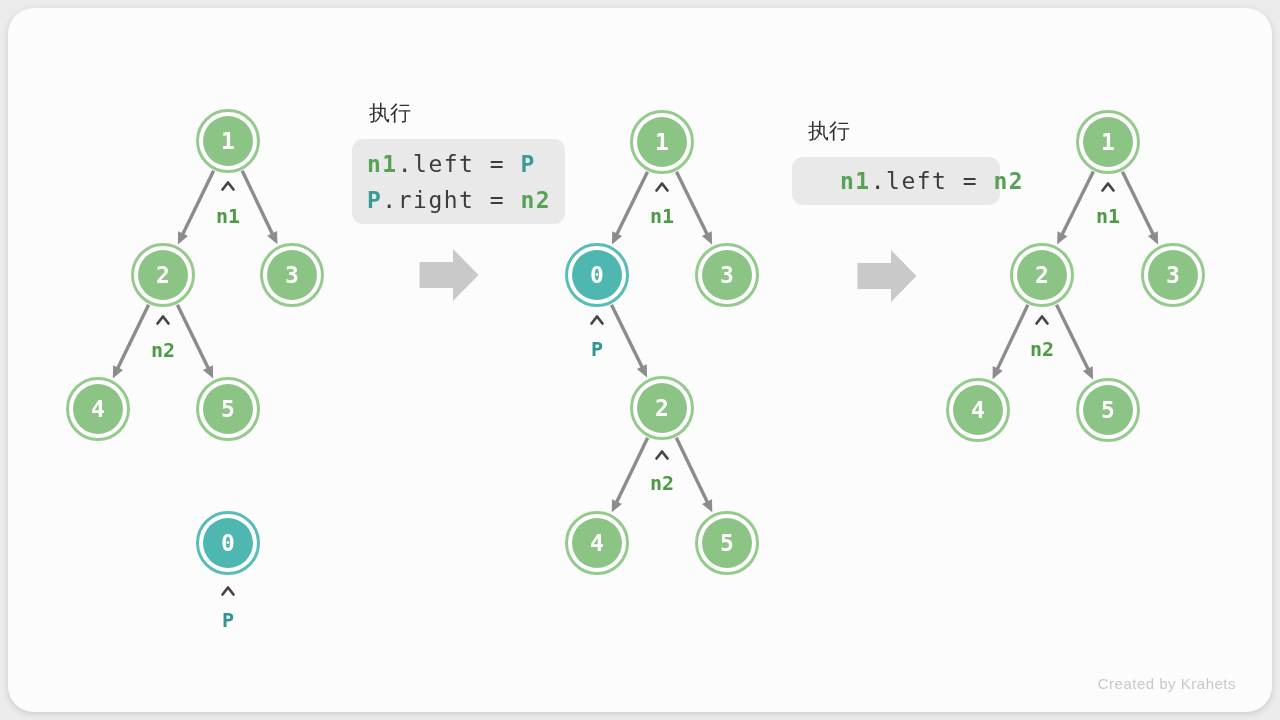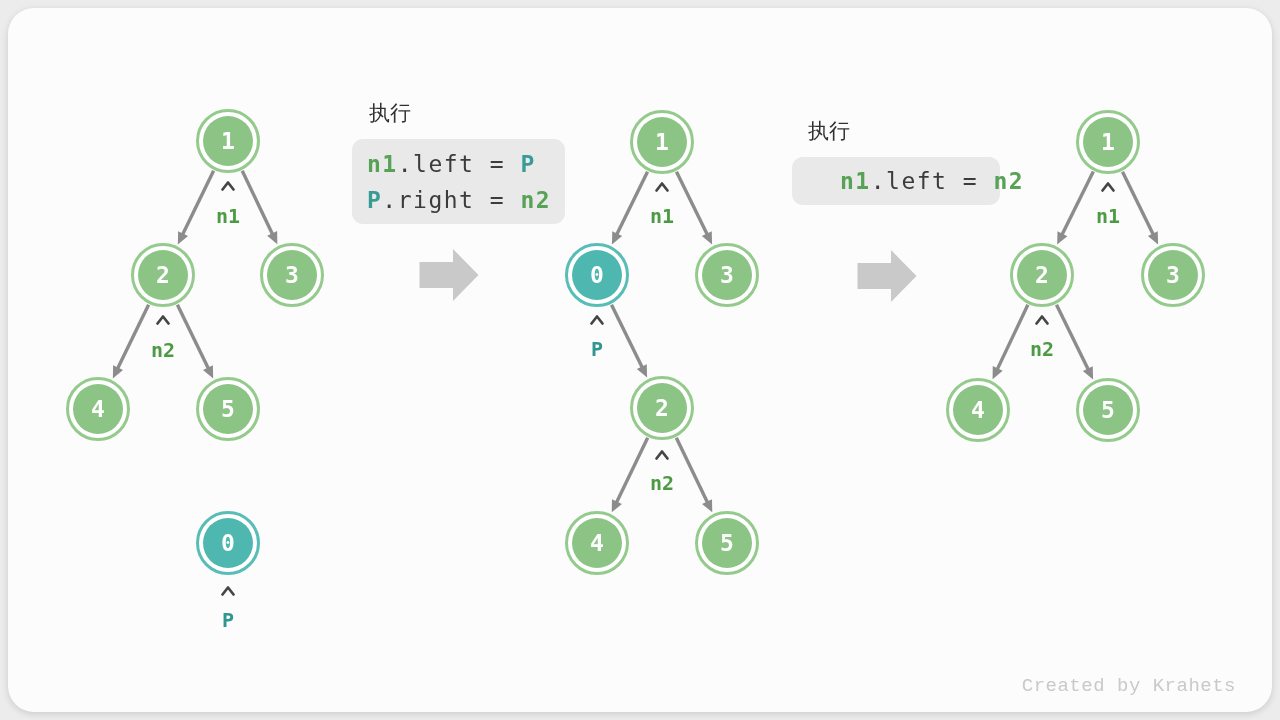--- a/index.html
+++ b/index.html
@@ -44,22 +44,22 @@
     box-sizing: border-box; padding: 0 15px;
     display: flex; flex-direction: column; justify-content: center;
     font-family: "DejaVu Sans Mono", "Liberation Mono", monospace;
     font-size: 23px; letter-spacing: 1.5px; white-space: pre;
   }
   .code-line { line-height: 36px; }
   .tok { font-weight: 500; }
   .tok-b { font-weight: bold; }
   .watermark {
     position: absolute; right: 44px; top: 675px;
-    font-family: Liberation Mono, monospace;
-    font-size: 19px; color: #c9c9c9; letter-spacing: 0.5px;
+    font-family: Liberation Sans, sans-serif;
+    font-size: 15px; color: #c9c9c9; letter-spacing: 0.5px;
   }
 </style>
 </head>
 <body style="background: rgb(236, 236, 236);">
 
 <div id="screen">
   <div id="card" style="background: rgb(252, 252, 252);"></div>
   <svg id="diagram-layer" xmlns="http://www.w3.org/2000/svg" viewBox="0 0 1280 720">
       <line x1="213.59753808070232" y1="170.69122918747522" x2="181.76684431908484" y2="236.31142863450197" stroke="#8c8c8c" stroke-width="3.4"></line>
       <polygon points="177.8389001592764,244.4090365947225 178.12762084110847,231.2118156612122 188.02469723693355,236.0126363009781" fill="#8c8c8c"></polygon>

